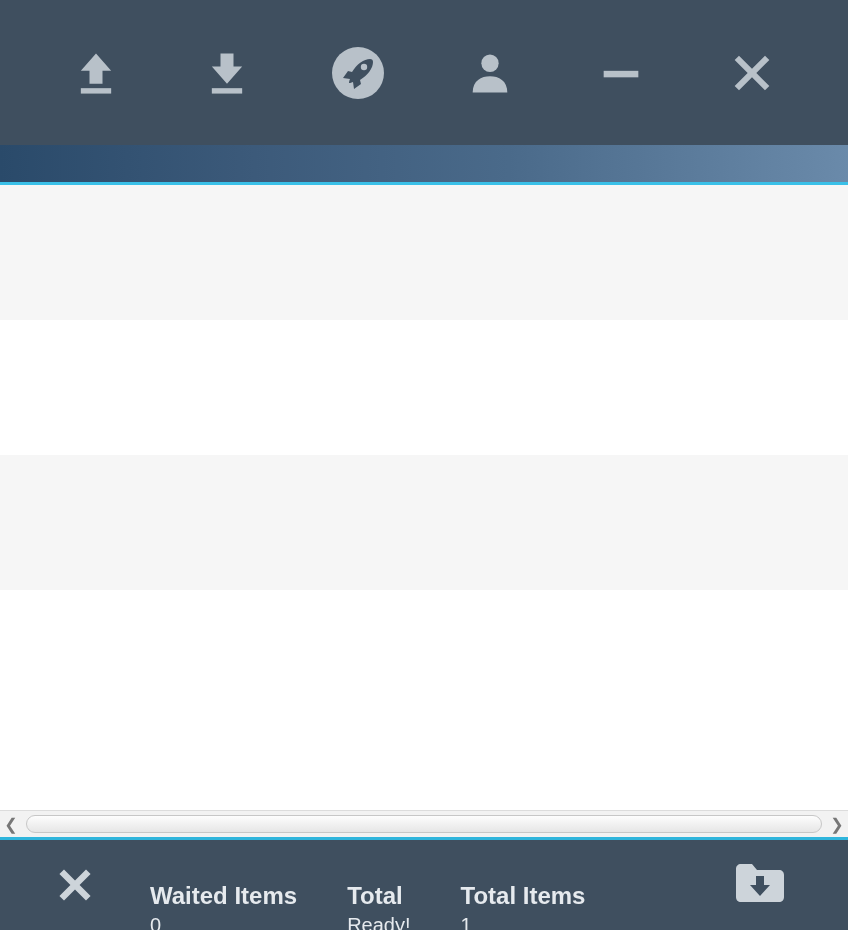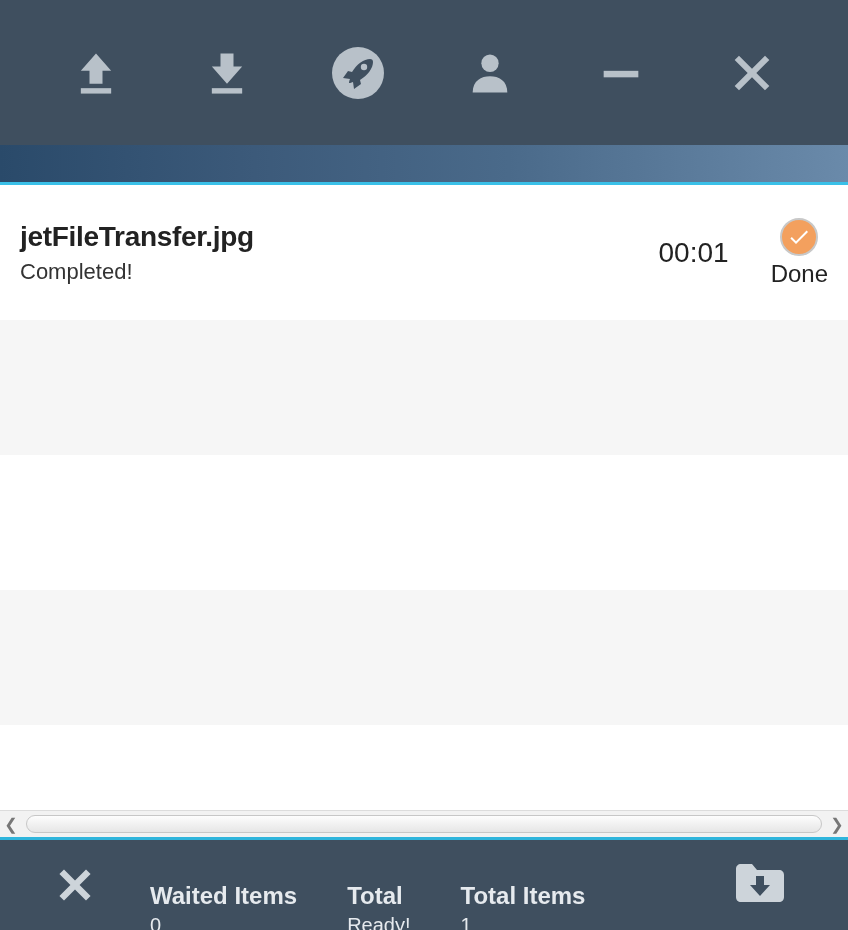--- a/index.html
+++ b/index.html
@@ -192,35 +192,20 @@
   <div class="toolbar-btn">
     <svg viewBox="0 0 48 48">
       <path fill="currentColor" d="M12 8 L24 20 L36 8 L40 12 L28 24 L40 36 L36 40 L24 28 L12 40 L8 36 L20 24 L8 12 Z"></path>
     </svg>
   </div>
 </div>
 
 <div class="banner"></div>
 
 <div class="content">
-  <div class="row">
-    <div class="row-info">
-      <div class="row-title">jetFileTransfer.jpg</div>
-      <div class="row-sub">Completed!</div>
-    </div>
-    <div class="row-time">00:01</div>
-    <div class="row-status">
-      <div class="check-circle">
-        <svg viewBox="0 0 24 24">
-            <path fill="#fff" d="M9 16.2 L4.8 12 L3.4 13.4 L9 19 L21 7 L19.6 5.6 Z"></path>
-          </svg>
-      </div>
-      <div class="row-status-label">Done</div>
-    </div>
-  </div>
   <div class="row row-alt"></div>
   <div class="row"></div>
   <div class="row row-alt"></div>
   <div class="row"></div>
 </div>
 
 <div class="hscroll">
   <div class="hscroll-arrow">❮</div>
   <div class="hscroll-track"></div>
   <div class="hscroll-arrow">❯</div>

